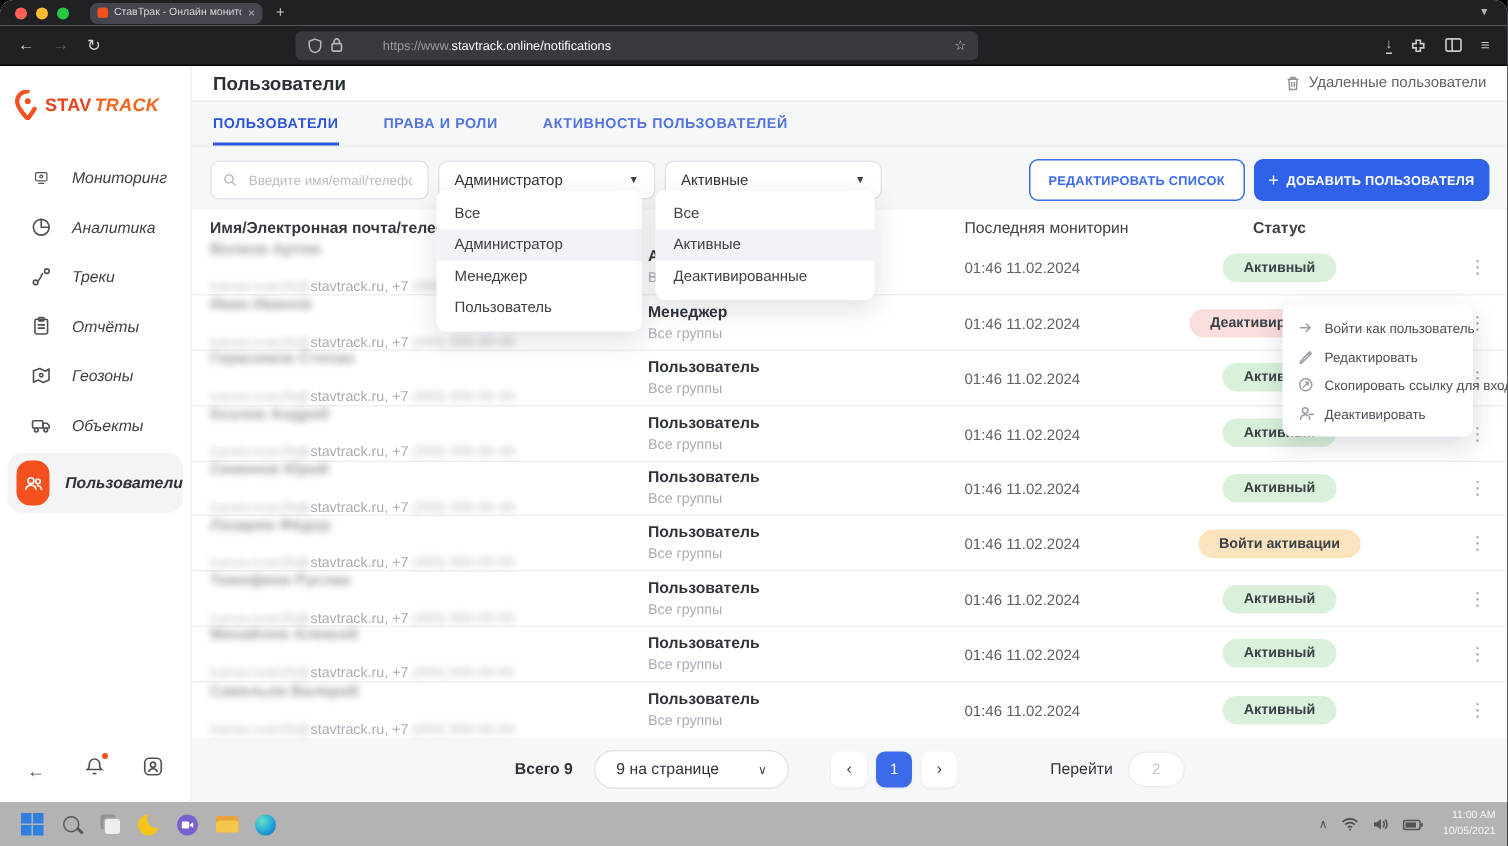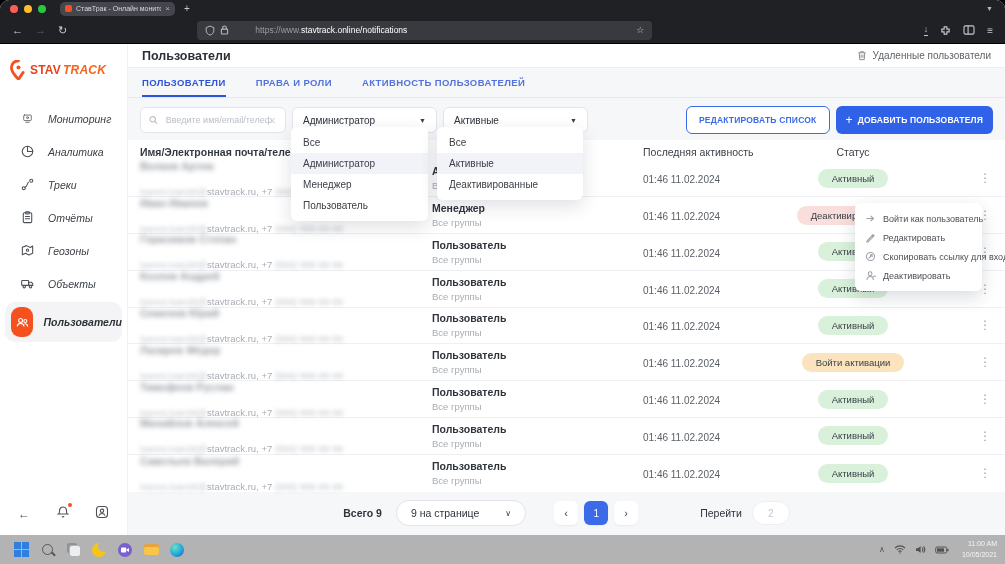--- a/index.html
+++ b/index.html
@@ -65,21 +65,21 @@
   .btn-fill .plus{font-size:12px;font-weight:normal;}
   
   .tablewrap{background:#fff;margin-top:6px;flex:1;}
   .thead{display:flex;align-items:center;height:20px;padding-top:4px;}
   .trow{display:flex;align-items:center;height:36.8px;border-bottom:1px solid #eef0f3;}
   .trow:last-child{border-bottom:none;}
   .c{padding-left:12px;}
   .c1{width:292px;}
   .c2{width:211px;}
   .c3{width:172px;}
-  .c4{width:100px;display:flex;justify-content:center;padding-left:0;}
+  .c4{width:100px;display:flex;justify-content:center;padding-left:0;font-weight:bold;}
   .c5{flex:1;display:flex;justify-content:flex-end;padding-right:14px;}
   .hd{font-size:10.5px;color:#3c4147;}
   .hd.b{font-weight:bold;color:#343940;}
   .nm{font-size:10.5px;font-weight:bold;color:#7d838b;}
   .blur{filter:blur(2.4px);opacity:.8;}
   .blur2{filter:blur(2px);opacity:.75;}
   .em{font-size:9.5px;color:#a8adb5;margin-top:14px;white-space:nowrap;}
   .rl{font-size:10.5px;font-weight:bold;color:#2f343b;}
   .gr{font-size:9.5px;color:#a8adb5;margin-top:3px;}
   .act{font-size:10px;color:#5b6066;}
@@ -319,21 +319,21 @@
               <span class="plus">+</span>
               <span>ДОБАВИТЬ ПОЛЬЗОВАТЕЛЯ</span>
             </div>
           </div>
         </div>
 
         <div class="tablewrap">
           <div class="thead">
             <div class="c c1 hd b">Имя/Электронная почта/телефон</div>
             <div class="c c2 hd"></div>
-            <div class="c c3 hd">Последняя активность</div>
+            <div class="c c3 hd">Последняя мониторин</div>
             <div class="c c4 hd">Статус</div>
             <div class="c c5"></div>
           </div>
           <div id="tbody">
               <div class="trow">
                 <div class="c c1">
                   <div class="nm blur">Волков Артем</div>
                   <div class="em"><span class="blur2">ivanov.ivan26@</span><span>stavtrack.ru, +7 </span><span class="blur2">(999) 999-99-99</span></div>
                 </div>
                 <div class="c c2">

